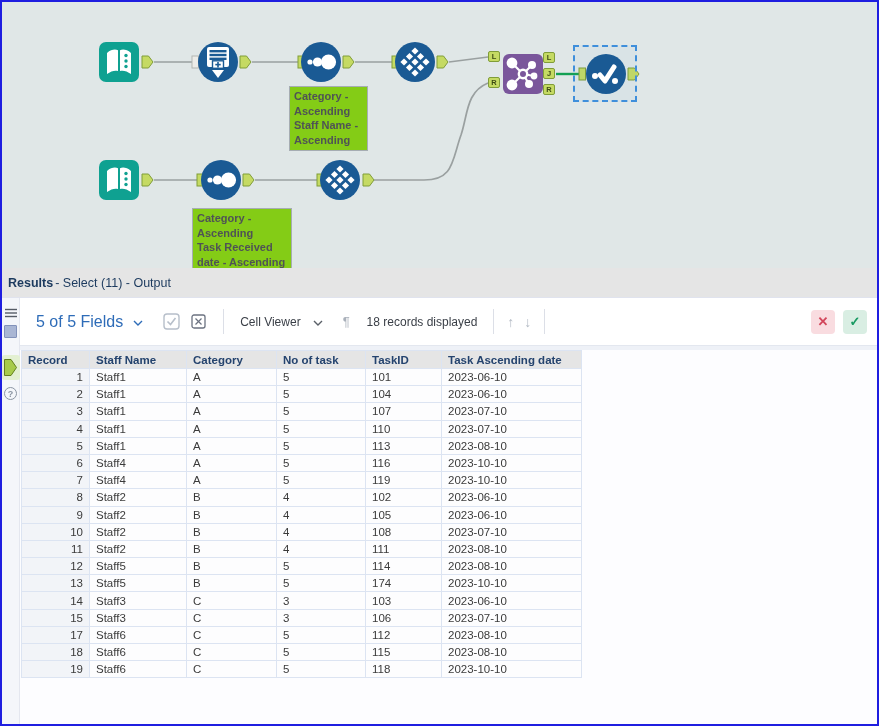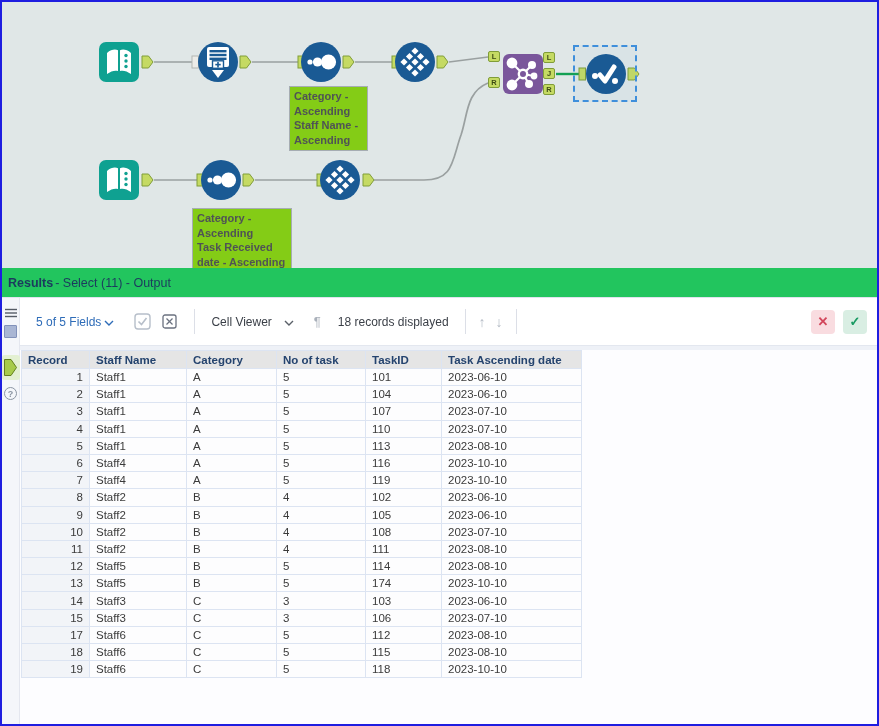--- a/index.html
+++ b/index.html
@@ -9,30 +9,30 @@
   
   .canvas { position:relative; height:266px; background:#e0e7e7; overflow:hidden; flex:none; }
   .wires { position:absolute; left:0; top:0; }
   .tool { position:absolute; width:44px; height:44px; }
   .anchor-tab { position:absolute; width:12px; height:11px; background:#c5da63; border:1px solid #809d38; border-radius:2px; font-size:7.5px; font-weight:bold; color:#3c4a14; display:flex; align-items:center; justify-content:center; line-height:1; }
   .annotation { position:absolute; background:#84cc16; border:1px solid #a6adb3; padding:2px 4px 3px 4px; font-size:11px; font-weight:bold; color:#4f5355; line-height:1.32; white-space:pre-line; }
   .selection-box { position:absolute; left:571px; top:43px; width:64px; height:57px; border:2px dashed #3f8fdb; background:rgba(63,143,219,0.04); }
 
   
   .results { flex:1; display:flex; flex-direction:column; background:#fdfdff; }
-  .results-header { height:30px; flex:none; background:#22c55e; border-bottom:1px solid #e0e3ee; display:flex; align-items:center; padding-left:6px; font-size:12.5px; color:#1c3a5e; }
+  .results-header { height:30px; flex:none; background:#e5e5e5; border-bottom:1px solid #e0e3ee; display:flex; align-items:center; padding-left:6px; font-size:12.5px; color:#1c3a5e; }
   .results-header b { font-weight:bold; margin-right:2px; }
   .results-body { flex:1; position:relative; padding-left:18px; }
   .side-strip { position:absolute; left:0; top:0; bottom:0; width:18px; background:#f4f6fa; border-right:1px solid #e4e7ef; display:flex; flex-direction:column; align-items:center; padding-top:10px; }
   .strip-square { width:13px; height:13px; background:#a9b6d4; border:1px solid #8292ba; border-radius:1px; margin-top:7px; }
   .pent-wrap { width:18px; height:25px; background:#e3f0d2; border-radius:3px; display:flex; align-items:center; justify-content:center; margin-top:17px; }
   .q-icon { width:13px; height:13px; border:1.3px solid #8b95a3; border-radius:50%; color:#8b95a3; font-size:9px; font-weight:bold; display:flex; align-items:center; justify-content:center; margin-top:7px; }
 
   .toolbar { height:48px; background:#fff; border-bottom:1px solid #e3e7ef; display:flex; align-items:center; padding:0 8px 0 16px; }
-  .tb-link { color:#2e6cb8; font-size:12px; display:flex; align-items:center; gap:3px; cursor:pointer; }
+  .tb-link { color:#2e6cb8; font-size:16px; display:flex; align-items:center; gap:10px; cursor:pointer; }
   .tb-text { color:#3a3f47; font-size:12px; display:flex; align-items:center; gap:12px; }
   .chev { margin-top:2px; }
   .tb-sep { width:1px; height:25px; background:#dcdfe7; }
   .pilcrow { color:#a9b0ba; font-size:13px; }
   .nav-arrow { color:#b3bac4; font-size:14px; cursor:pointer; }
   .tb-btn { width:24px; height:24px; border-radius:4px; display:flex; align-items:center; justify-content:center; font-size:13px; font-weight:bold; cursor:pointer; }
   .btn-x { background:#f9dce0; color:#d2455a; }
   .btn-ok { background:#d9eee3; color:#189a62; margin-left:8px; margin-right:2px; }
   .spacer { flex:1; }
 

